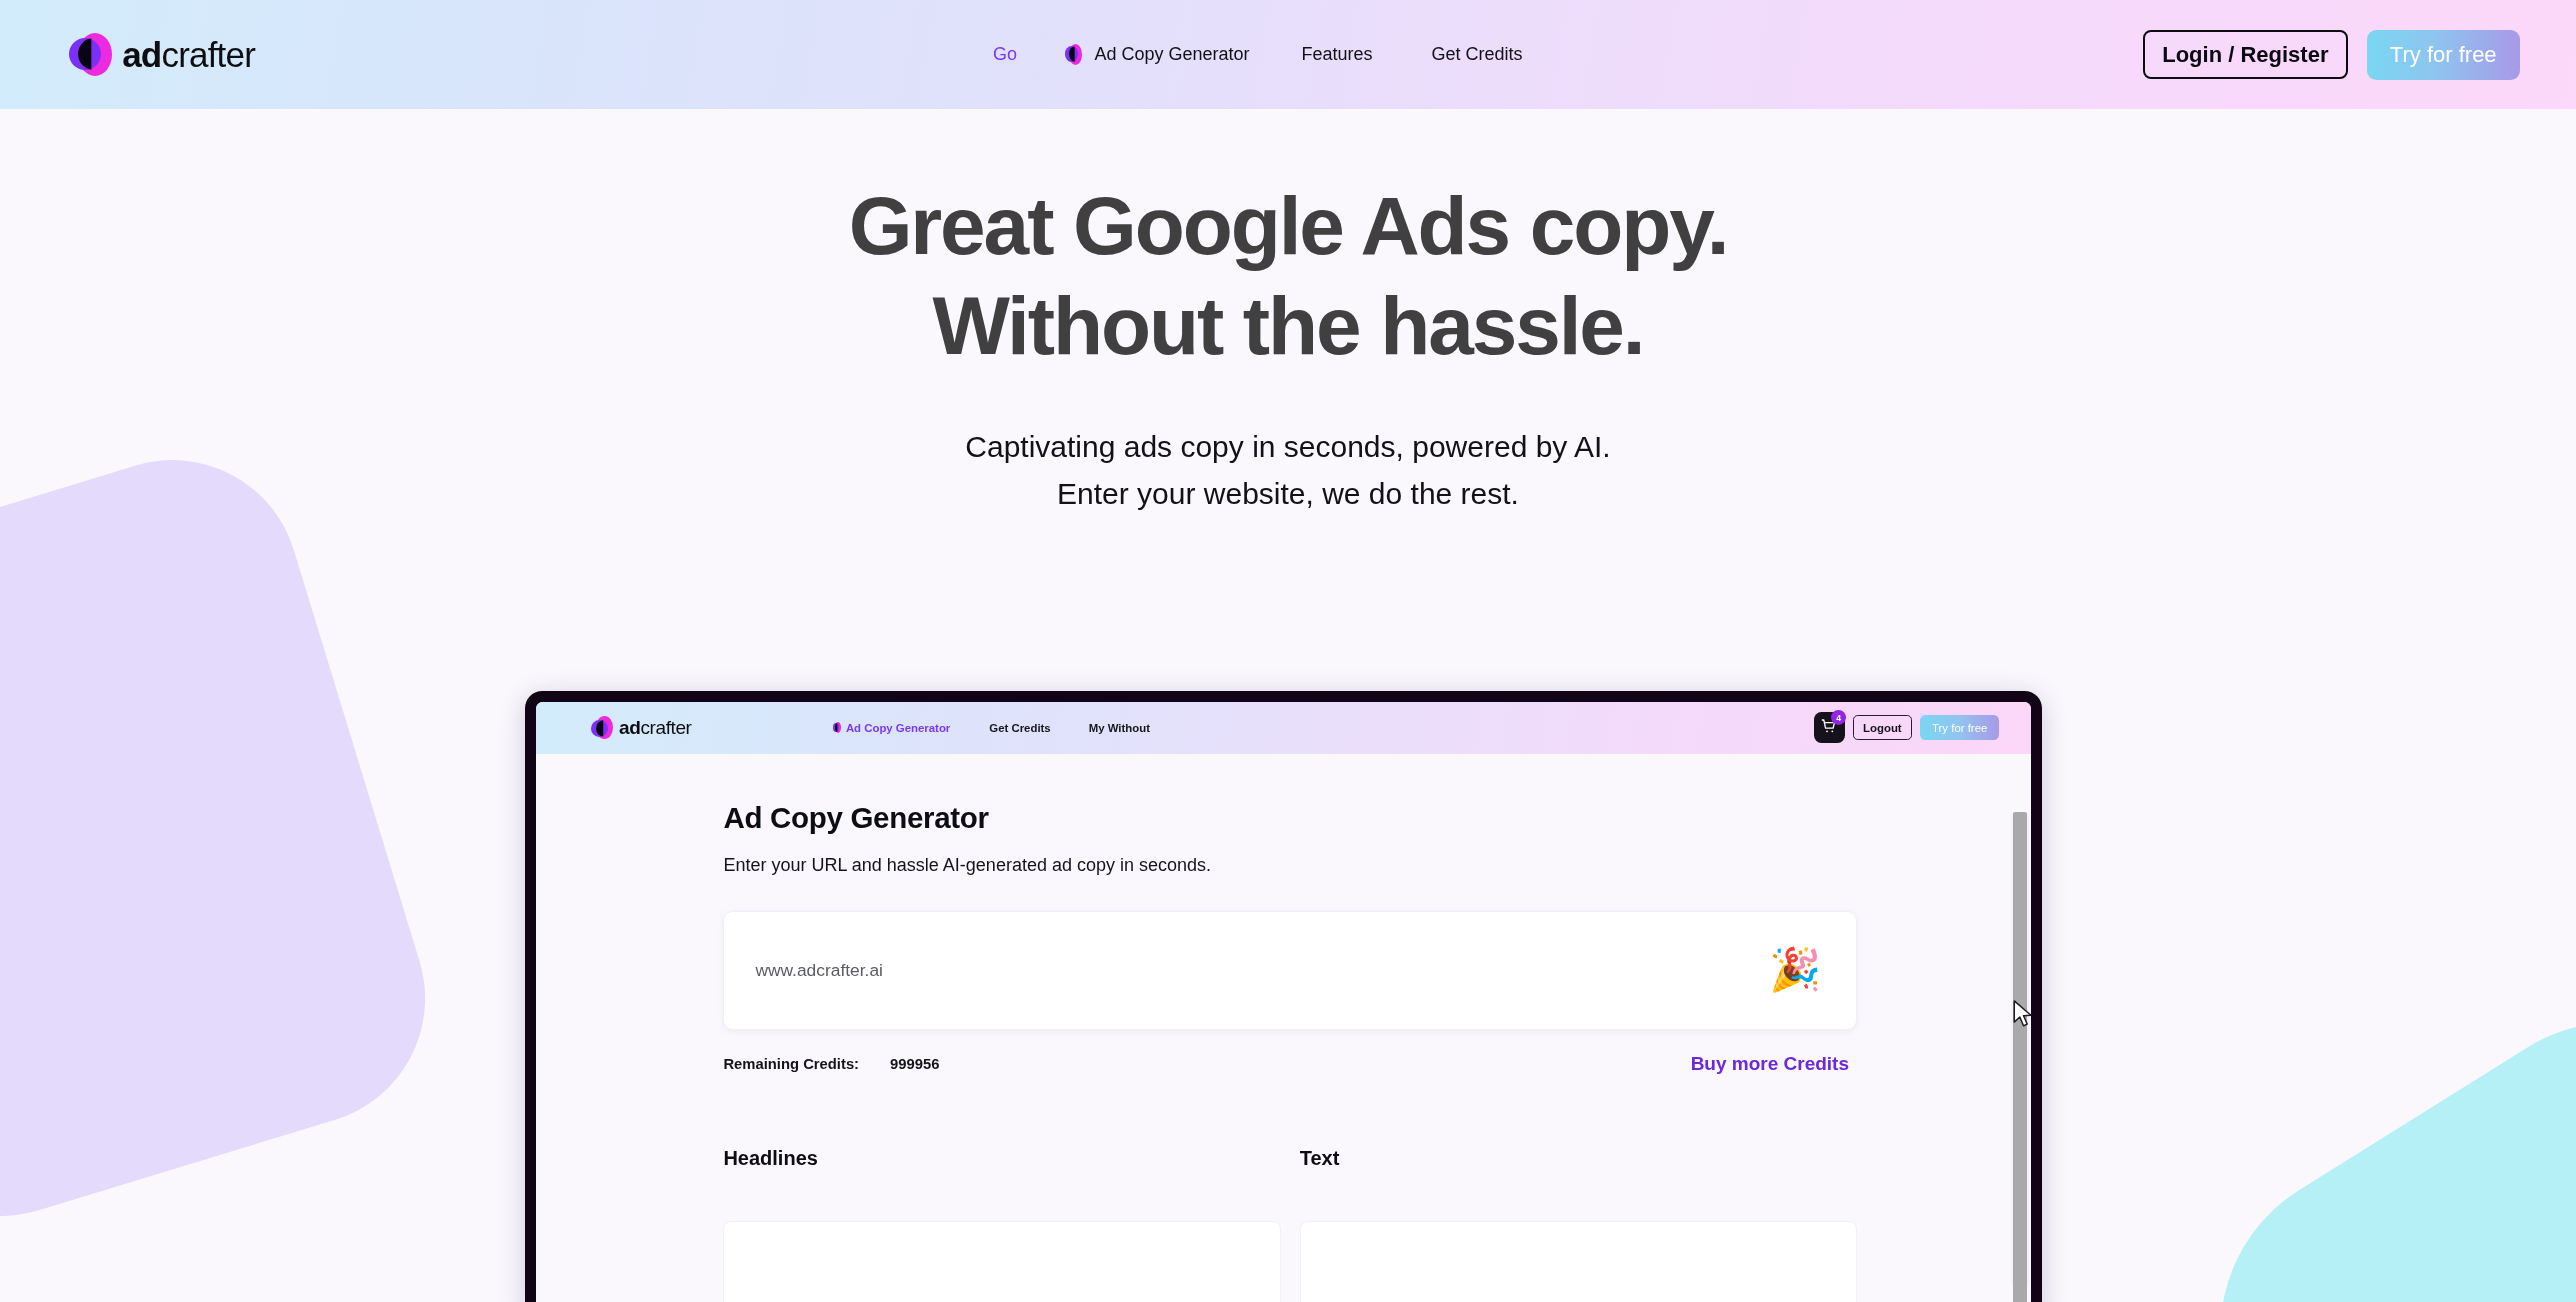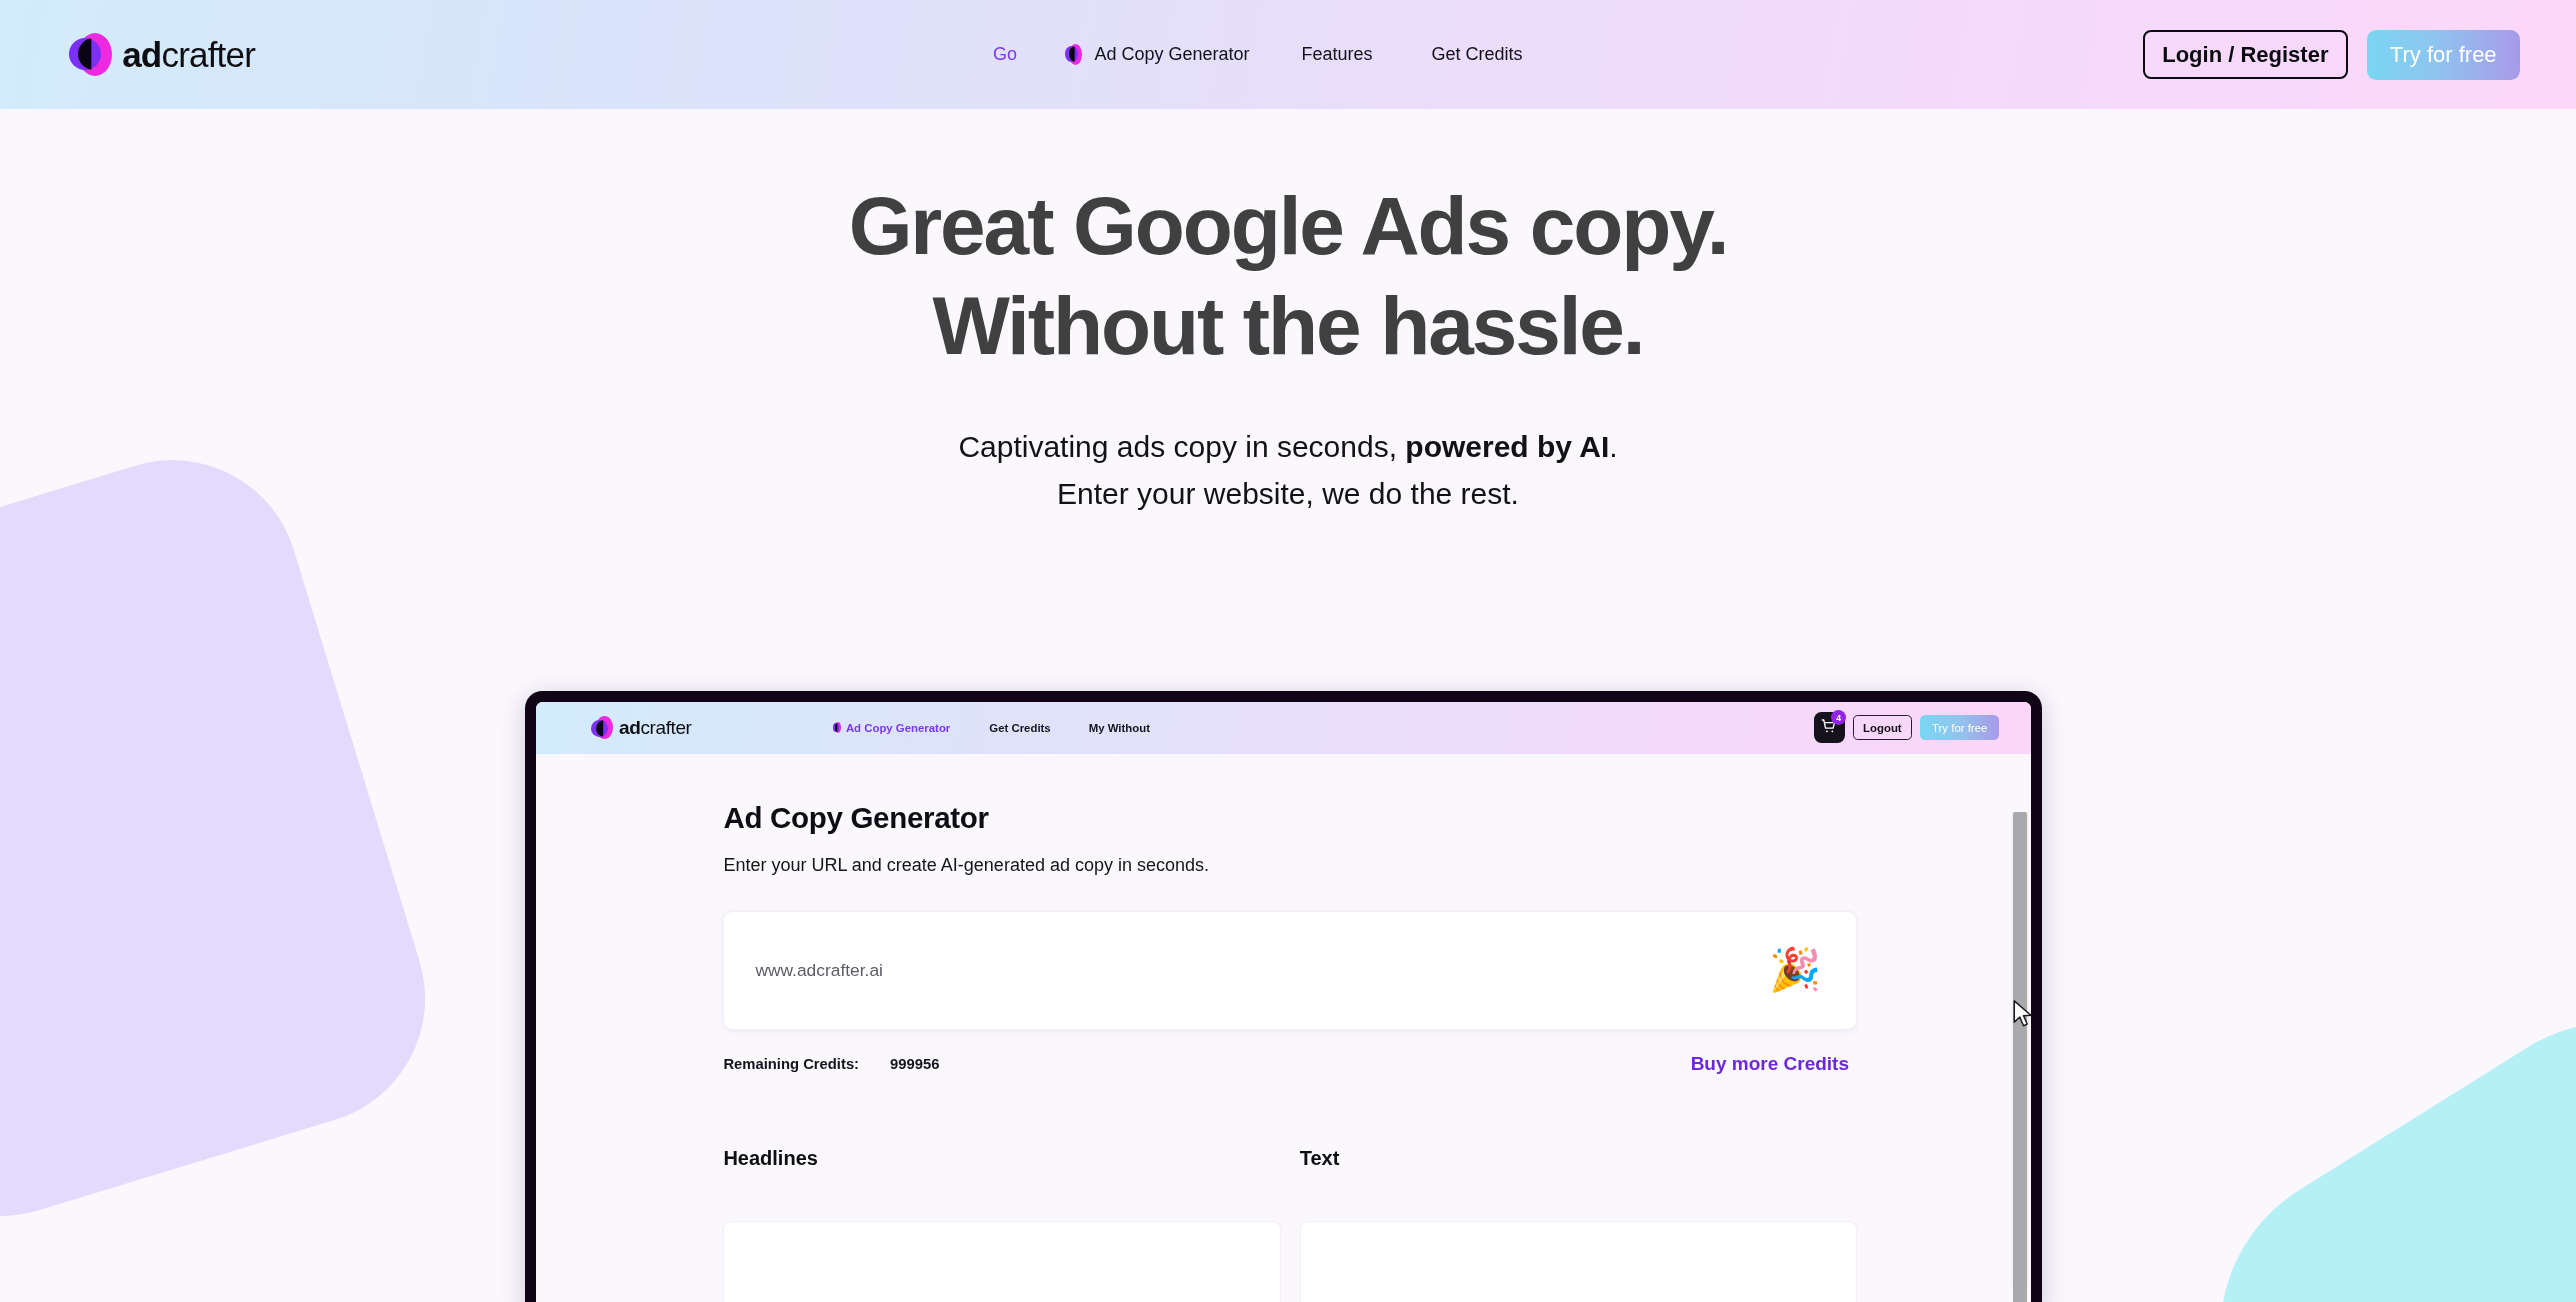--- a/index.html
+++ b/index.html
@@ -186,21 +186,21 @@
     letter-spacing: -2.1px;
     color: #404040;
   }
   .hero .sub {
     margin-top: 48px;
     font-size: 30px;
     line-height: 1.55;
     color: #111116;
     font-weight: 400;
   }
-  .hero .sub b { font-weight: 700; }
+  .hero .sub b { font-weight: 400; }
 
   
   .mockup {
     position: absolute;
     left: 525px;
     top: 691px;
     width: 1517px;
     height: 624px;
     background: #120417;
     border-radius: 17.4px 17.4px 0 0;
@@ -440,21 +440,21 @@
             <span class="cart-badge">4</span>
           </button>
           <button class="m-btn-logout">Logout</button>
           <button class="m-btn-try">Try for free</button>
         </div>
       </div>
 
       <div class="m-body">
         <div class="m-inner">
           <div class="m-title">Ad Copy Generator</div>
-          <div class="m-desc">Enter your URL and create AI-generated ad copy in seconds.</div>
+          <div class="m-desc">Enter your URL and hassle AI-generated ad copy in seconds.</div>
 
           <div class="url-card">
             <span class="url-placeholder">www.adcrafter.ai</span>
             <span class="popper">🎉</span>
           </div>
 
           <div class="credits-row">
             <div class="credits-left">
               <span class="credits-label">Remaining Credits:</span>
               <span class="credits-value">999956</span>

